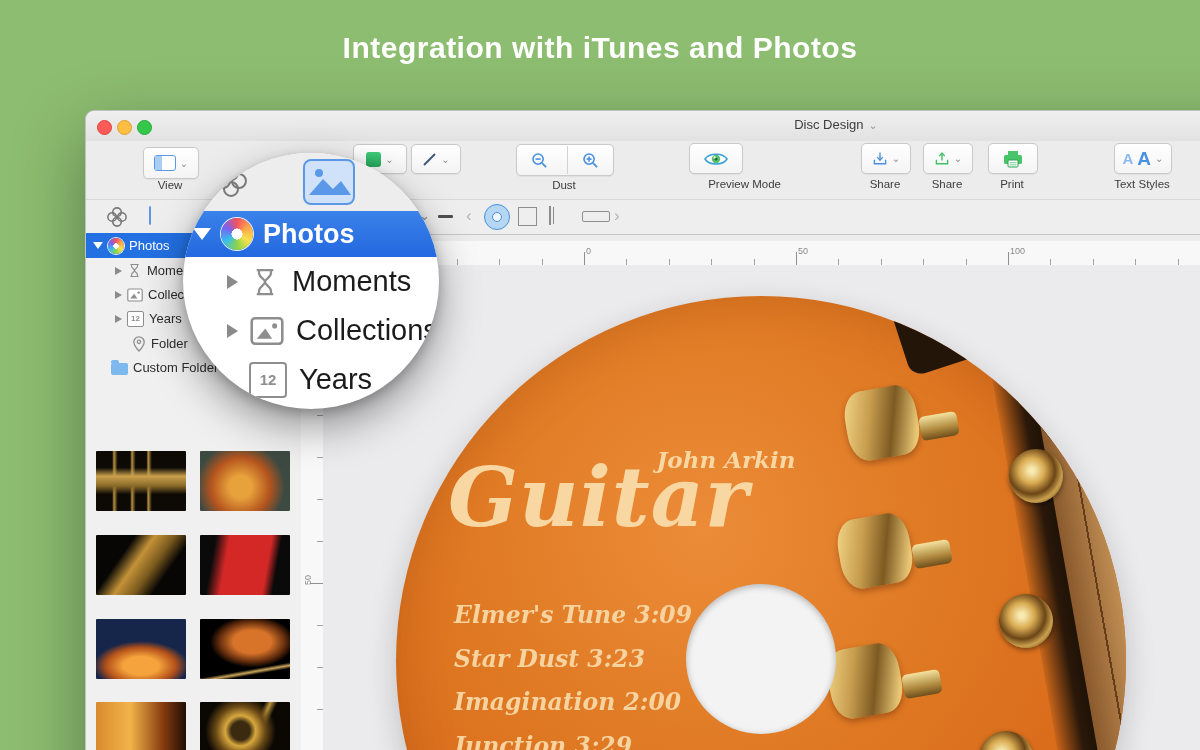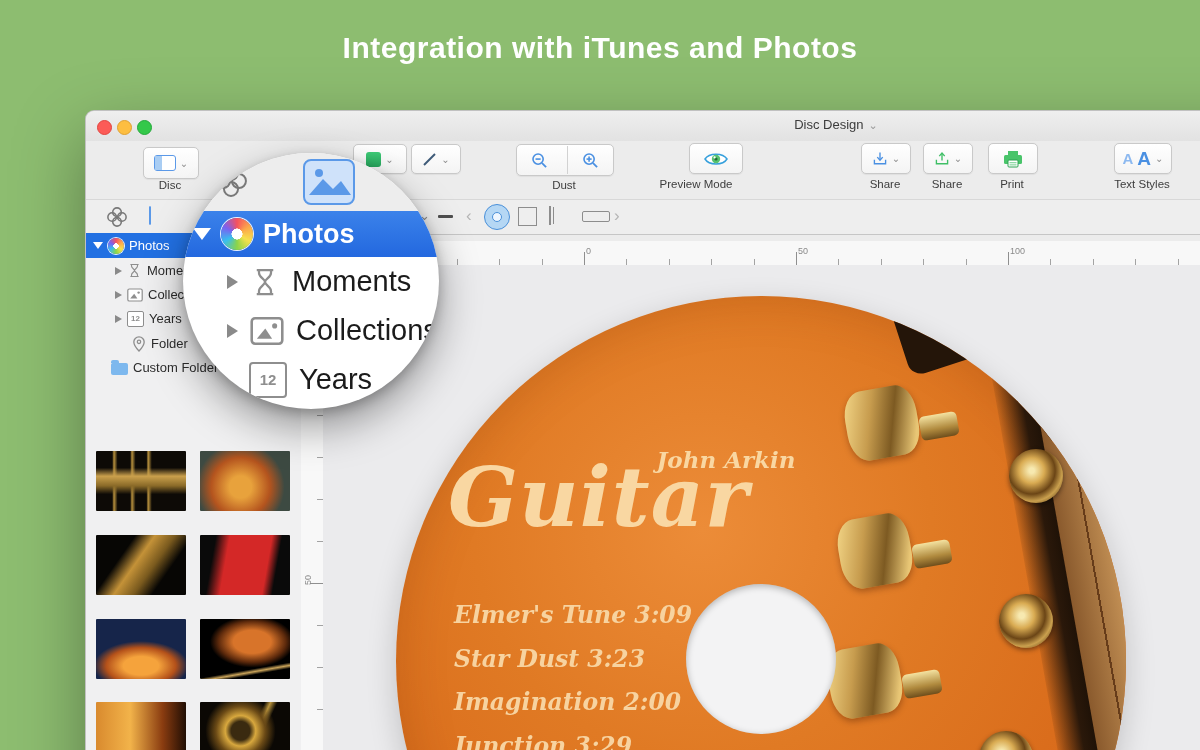--- a/index.html
+++ b/index.html
@@ -129,21 +129,21 @@
         <span>Disc Design</span><span class="tchev">⌄</span>
       </div>
     </div>
 
     <div class="tbtn" style="left:57px;top:36px;width:54px;height:30px;">
       <span class="viewico">
           <i></i>
         </span>
         <span class="chev">⌄</span>
     </div>
-    <div class="tlbl" style="left:50px;top:68px;width:68px;">Disc</div>
+    <div class="tlbl" style="left:50px;top:68px;width:68px;">View</div>
 
     <div class="tbtn" style="left:267px;top:33px;width:52px;height:28px;">
       <span class="swatch"></span>
         <span class="chev">⌄</span>
     </div>
     <div class="tbtn" style="left:325px;top:33px;width:48px;height:28px;">
       <svg width="15" height="15" viewBox="0 0 15 15">
           <line x1="2" y1="13" x2="13" y2="2" stroke="#3e5a78" stroke-width="2"></line>
         </svg>
         <span class="chev">⌄</span>
@@ -169,21 +169,21 @@
     <div class="tlbl" style="left:430px;top:68px;width:96px;">Dust</div>
 
     <div class="tbtn" style="left:603px;top:32px;width:52px;height:29px;">
       <svg width="24" height="16" viewBox="0 0 24 16">
           <path d="M1 8 C5 1.5 19 1.5 23 8 C19 14.5 5 14.5 1 8 Z" fill="#ffffff" stroke="#37a0dc" stroke-width="1.5"></path>
           <circle cx="12" cy="8" r="4.2" fill="#57c26e"></circle>
           <circle cx="12" cy="8" r="1.6" fill="#1f6b34"></circle>
           <circle cx="10.6" cy="6.4" r="1.1" fill="#ffffff"></circle>
         </svg>
     </div>
-    <div class="tlbl" style="left:544px;top:67px;width:132px;">Preview Mode</div>
+    <div class="tlbl" style="left:563px;top:67px;width:132px;text-align:right;">Preview Mode</div>
 
     <div class="tbtn" style="left:775px;top:32px;width:48px;height:29px;">
       <svg width="16" height="16" viewBox="0 0 20 20">
           <path d="M3 11 v5 h14 v-5" fill="none" stroke="#4a90e2" stroke-width="1.7"></path>
           <line x1="10" y1="2" x2="10" y2="11" stroke="#4a90e2" stroke-width="1.7"></line>
           <path d="M6.6 7.6 L10 11.4 L13.4 7.6" fill="none" stroke="#4a90e2" stroke-width="1.7"></path>
         </svg>
         <span class="chev">⌄</span>
     </div>
     <div class="tlbl" style="left:763px;top:67px;width:72px;">Share</div>

